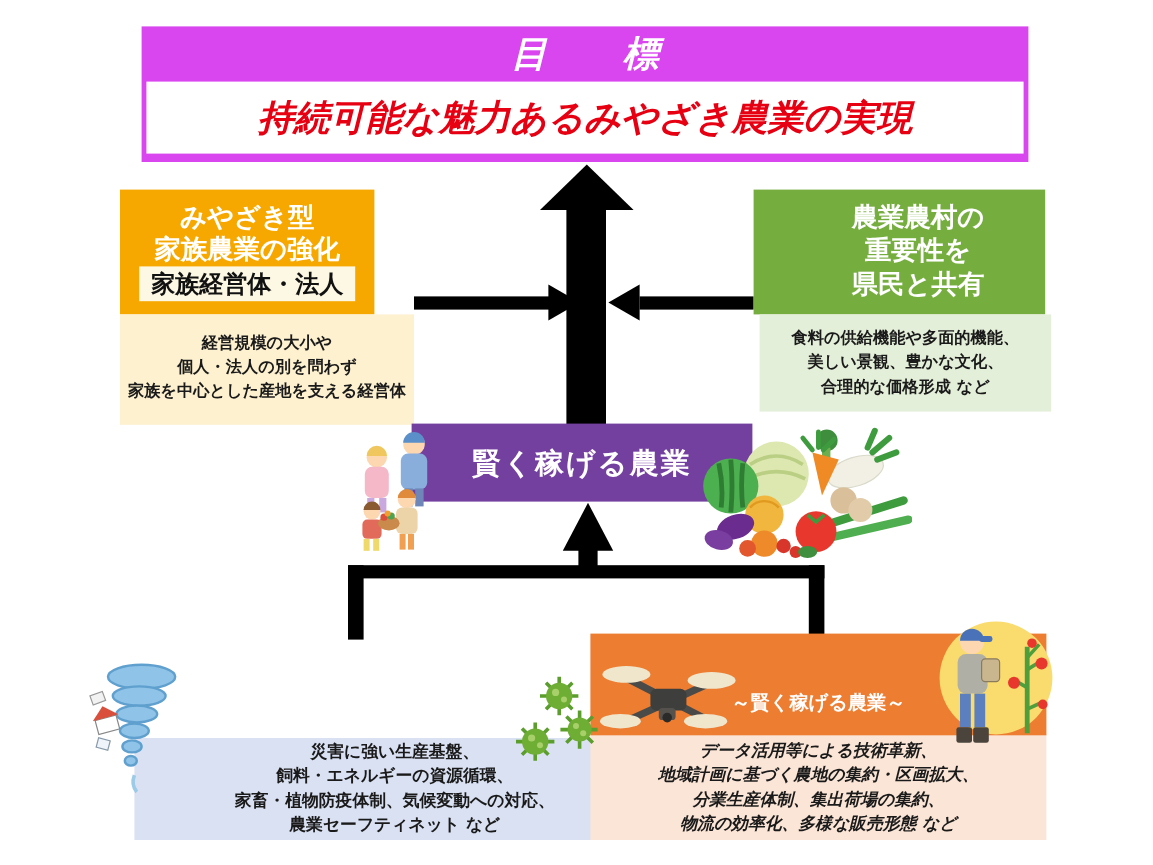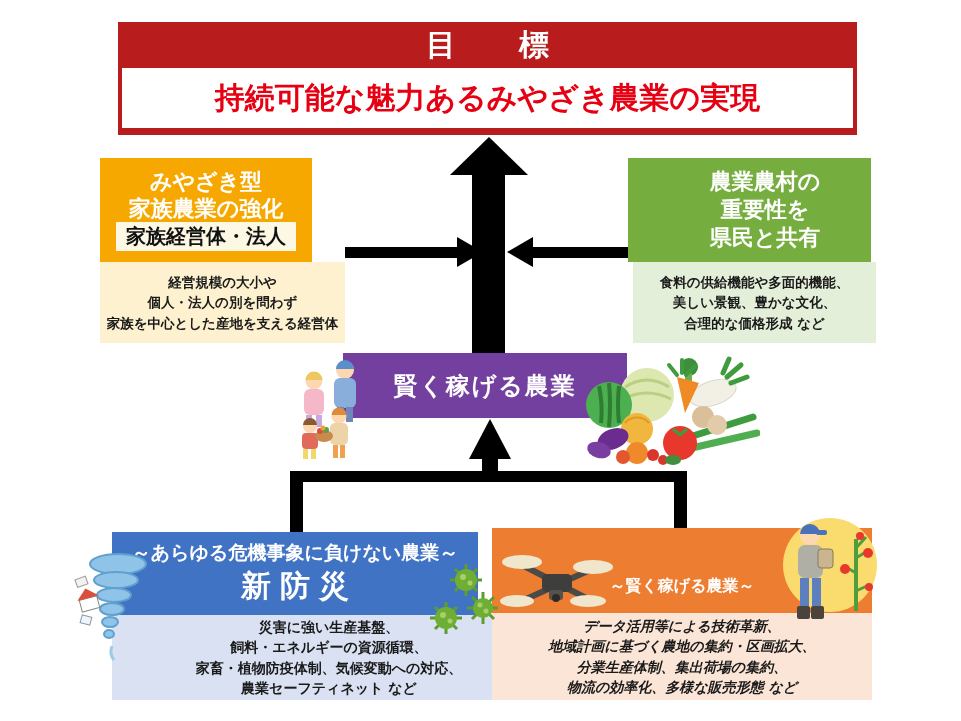--- a/index.html
+++ b/index.html
@@ -1,21 +1,21 @@
 <!DOCTYPE html>
 <html lang="ja"><head>
 <meta charset="utf-8">
 <style>
   html,body{margin:0;padding:0;background:#ffffff;}
   .canvas{position:relative;width:961px;height:721px;background:#ffffff;overflow:hidden;
           font-family:"DejaVu Sans","Liberation Sans",sans-serif;}
   .abs{position:absolute;}
 
   
-  .goal{left:118px;top:22px;width:739px;height:113px;background:#b91c1c;}
+  .goal{left:118px;top:22px;width:739px;height:113px;background:#d946ef;font-style:italic;}
   .goal-label{position:absolute;left:0;top:0;width:100%;height:46px;display:flex;align-items:center;justify-content:center;
               color:#ffffff;font-size:30px;font-weight:bold;letter-spacing:0.55em;padding-left:0.55em;box-sizing:border-box;}
   .goal-inner{position:absolute;left:4px;right:4px;top:46px;bottom:7px;background:#ffffff;
               display:flex;align-items:center;justify-content:center;}
   .goal-inner span{color:#E60012;font-size:30px;font-weight:bold;white-space:nowrap;}
 
   
   .blk{background:#000000;}
   .v-shaft{left:472px;top:173px;width:33px;height:185px;}
   .v-head{left:450px;top:137px;width:0;height:0;border-left:39px solid transparent;border-right:39px solid transparent;border-bottom:38px solid #000;}
@@ -27,22 +27,22 @@
   .m-shaft{left:482px;top:457px;width:16px;height:17px;}
   .c-bar{left:290px;top:471px;width:397px;height:11px;}
   .c-leg-l{left:290px;top:471px;width:13px;height:62px;}
   .c-leg-r{left:674px;top:471px;width:13px;height:58px;}
 
   
   .pillar-head{display:flex;flex-direction:column;align-items:center;justify-content:center;text-align:center;}
   .pl-head{left:100px;top:158px;width:212px;height:104px;background:#F6A800;}
   .pl-title{color:#fff;font-size:22px;font-weight:bold;line-height:1.22;white-space:pre-line;}
   .pl-badge{margin-top:0;background:#FDF8E3;color:#111;font-size:20px;font-weight:bold;padding:1px 10px;white-space:nowrap;}
-  .pl-body{left:100px;top:262px;width:245px;height:81px;background:#FDF1CF;display:flex;align-items:center;justify-content:center;
-           text-align:center;color:#1a1a1a;font-size:13.5px;font-weight:bold;line-height:1.5;white-space:pre-line;}
+  .pl-body{left:100px;top:262px;width:245px;height:92px;background:#FDF1CF;display:flex;align-items:center;justify-content:center;
+           text-align:center;color:#1a1a1a;font-size:13.5px;font-weight:bold;line-height:1.5;white-space:pre-line;font-family:Liberation Mono, monospace;}
   .pr-head{left:628px;top:158px;width:243px;height:104px;background:#76AD3F;}
   .pr-title{color:#fff;font-size:22px;font-weight:bold;line-height:1.28;white-space:pre-line;margin-left:31px;}
   .pr-body{left:633px;top:262px;width:243px;height:81px;background:#E4EFD9;display:flex;align-items:center;justify-content:center;
            text-align:center;color:#1a1a1a;font-size:13.5px;font-weight:bold;line-height:1.5;white-space:pre-line;}
 
   
   .center-box{left:343px;top:353px;width:284px;height:65px;background:#7440A0;display:flex;align-items:center;justify-content:center;}
   .center-box span{color:#ffffff;font-size:24px;font-weight:bold;letter-spacing:0.08em;white-space:nowrap;}
 
   
@@ -160,24 +160,20 @@
     <ellipse cx="14" cy="95" rx="12" ry="8" fill="#7A3DA0" transform="rotate(15 14 95)"></ellipse>
     <circle cx="52" cy="98" r="11" fill="#EE8A2A"></circle>
     <circle cx="38" cy="102" r="7" fill="#E2572E"></circle>
     <circle cx="95" cy="88" r="17" fill="#E8382D"></circle>
     <path d="M88 74 l7 6 l7 -6" stroke="#3E9C3E" stroke-width="3" fill="none"></path>
     <circle cx="68" cy="100" r="6" fill="#D8362B"></circle>
     <circle cx="78" cy="105" r="5" fill="#D8362B"></circle>
     <ellipse cx="88" cy="105" rx="8" ry="5" fill="#3F8F3F"></ellipse>
   </svg>
 
-  <div class="abs bl-head">
-    <div class="bl-sub">～あらゆる危機事象に負けない農業～</div>
-    <div class="bl-title">新防災</div>
-  </div>
   <div class="abs bl-body">災害に強い生産基盤、
 飼料・エネルギーの資源循環、
 家畜・植物防疫体制、気候変動への対応、
 農業セーフティネット など</div>
 
   <div class="abs br-head">
     <div class="br-sub">～賢く稼げる農業～</div>
   </div>
   <div class="abs br-body">データ活用等による技術革新、
 地域計画に基づく農地の集約・区画拡大、

